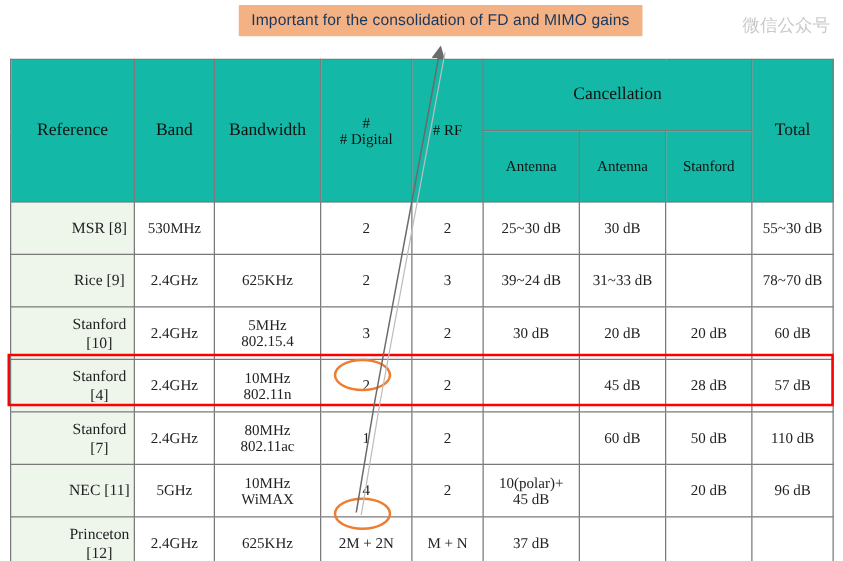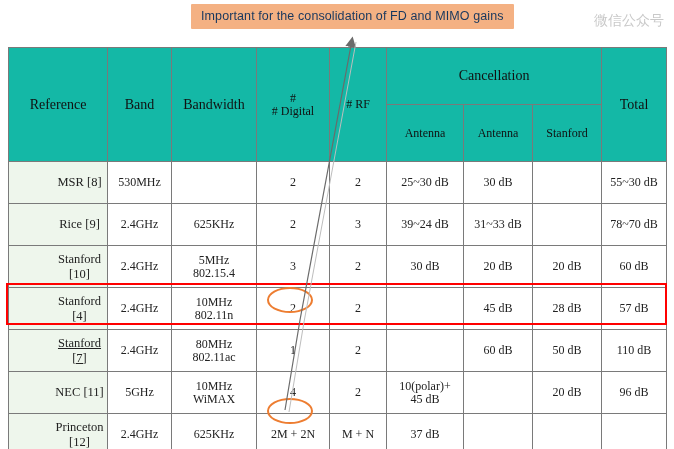--- a/index.html
+++ b/index.html
@@ -56,21 +56,21 @@
     background:#ffffff;
   }
   tbody tr td:first-child{
     background:#eef6ec;
     font-size:12.5px;
     padding-left:44px;
   }
   tbody tr.highlight td{
     background:#ffffff;
   }
-  tbody tr.highlight td:first-child{background:#eef6ec;text-decoration:underline;}
+  tbody tr.highlight td:first-child{background:#eef6ec;}
 
   .two-line{line-height:1.05;}
   .two-line span{display:block;}
 
   
   col.c0{width:99px;}
   col.c1{width:64px;}
   col.c2{width:85px;}
   col.c3{width:73px;}
   col.c4{width:57px;}

